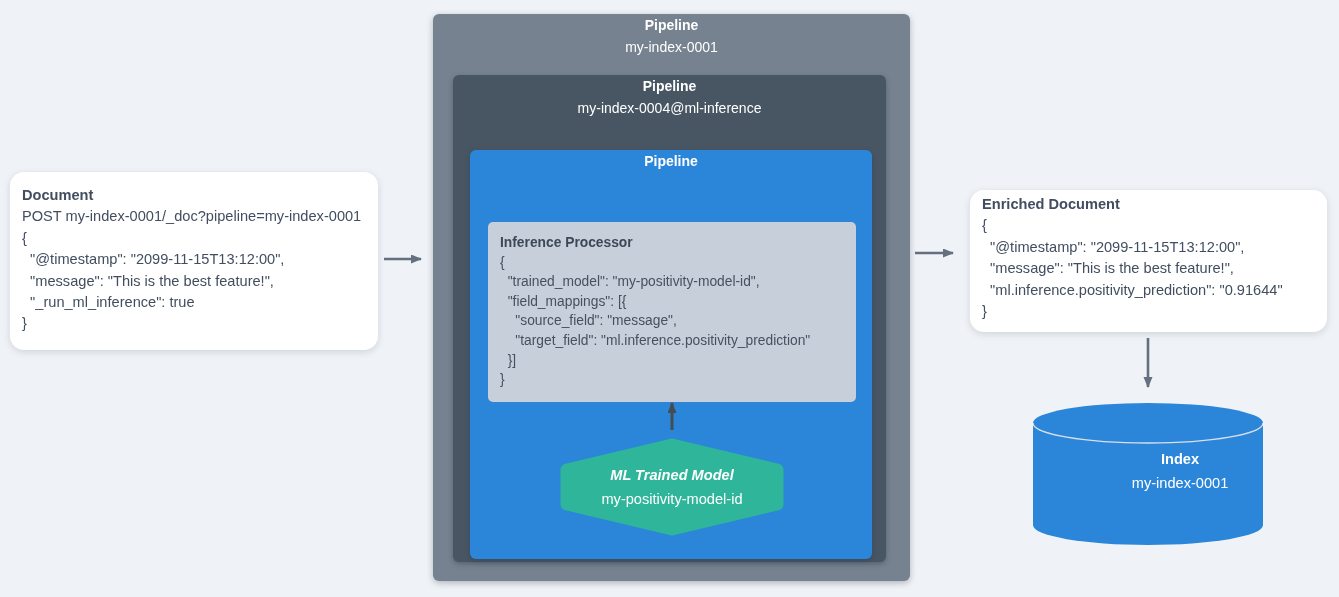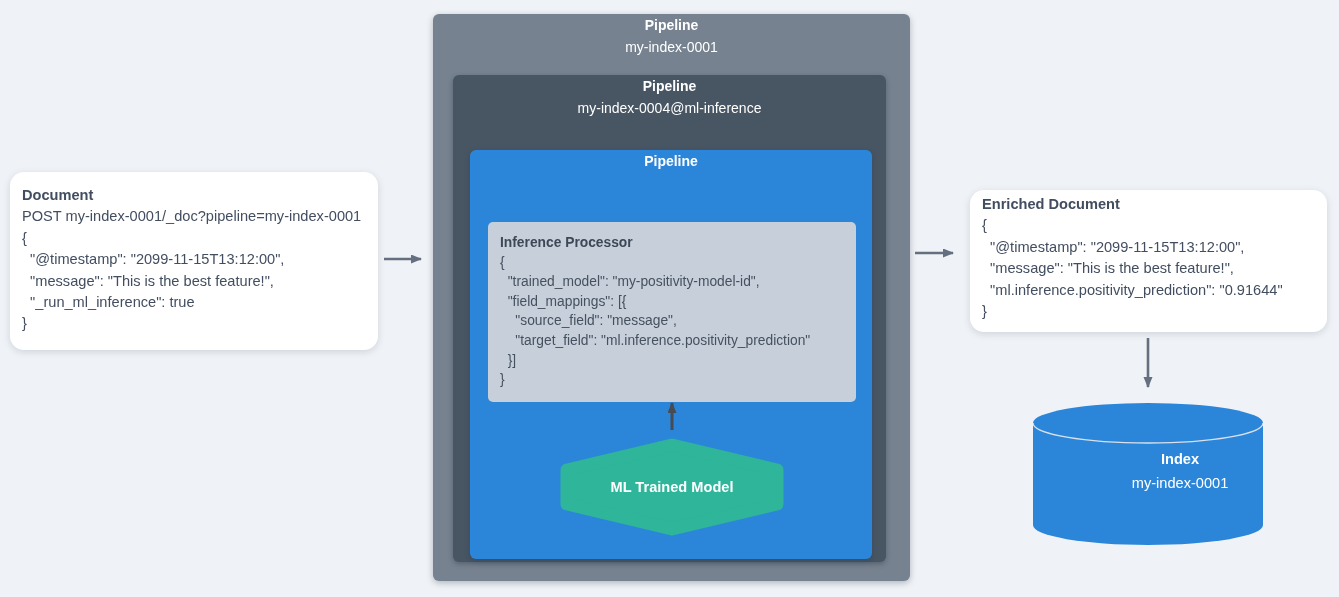--- a/index.html
+++ b/index.html
@@ -56,21 +56,21 @@
   .processor .card-title { color:#3d4856; }
 
   
   .hexagon { position:absolute; left:90px; top:289px; width:224px; height:96px; }
   .hexagon svg { position:absolute; left:0; top:0; overflow:visible; }
   .hex-text {
     position:absolute; inset:0; display:flex; flex-direction:column;
     align-items:center; justify-content:center; color:#fff;
     font-size:14.6px; line-height:24px; text-align:center;
   }
-  .hex-title { font-weight:700; }
+  .hex-title { font-weight:700;font-style:italic; }
 
   
   .cylinder { position:absolute; left:1033px; top:403px; width:230px; height:142px; }
   .cylinder svg { position:absolute; left:0; top:0; }
   .cyl-text {
     position:absolute; left:0; top:44px; width:100%;
     display:flex; flex-direction:column; align-items:center;
     color:#fff; font-size:14.6px; line-height:24px; text-align:center;margin-left:32px;
   }
   .cyl-title { font-weight:700; }
@@ -120,20 +120,21 @@
           <div class="code-line">  }]</div>
           <div class="code-line">}</div>
         </div>
 
         <div class="hexagon">
           <svg width="224" height="96" viewBox="0 0 224 96">
             <polygon points="112,6 217,31 217,65 112,90 7,65 7,31" fill="var(--hexagon,#2eb59a)" stroke="var(--hexagon,#2eb59a)" stroke-width="13" stroke-linejoin="round"></polygon>
           </svg>
           <div class="hex-text">
             <div class="hex-title">ML Trained Model</div>
+            <div class="hex-name">my-positivity-model-id</div>
           </div>
         </div>
 
       </div>
     </div>
   </div>
 
   <div class="card enriched-card">
     <div class="card-title">Enriched Document</div>
     <div class="code-line">{</div>

